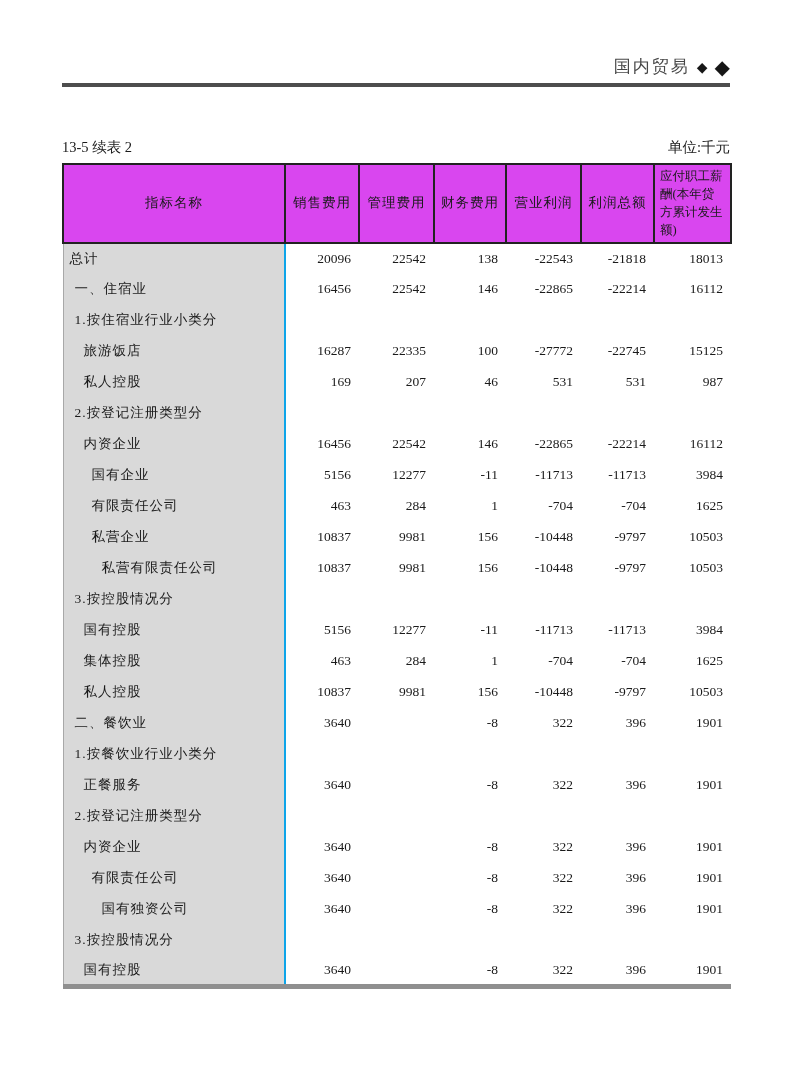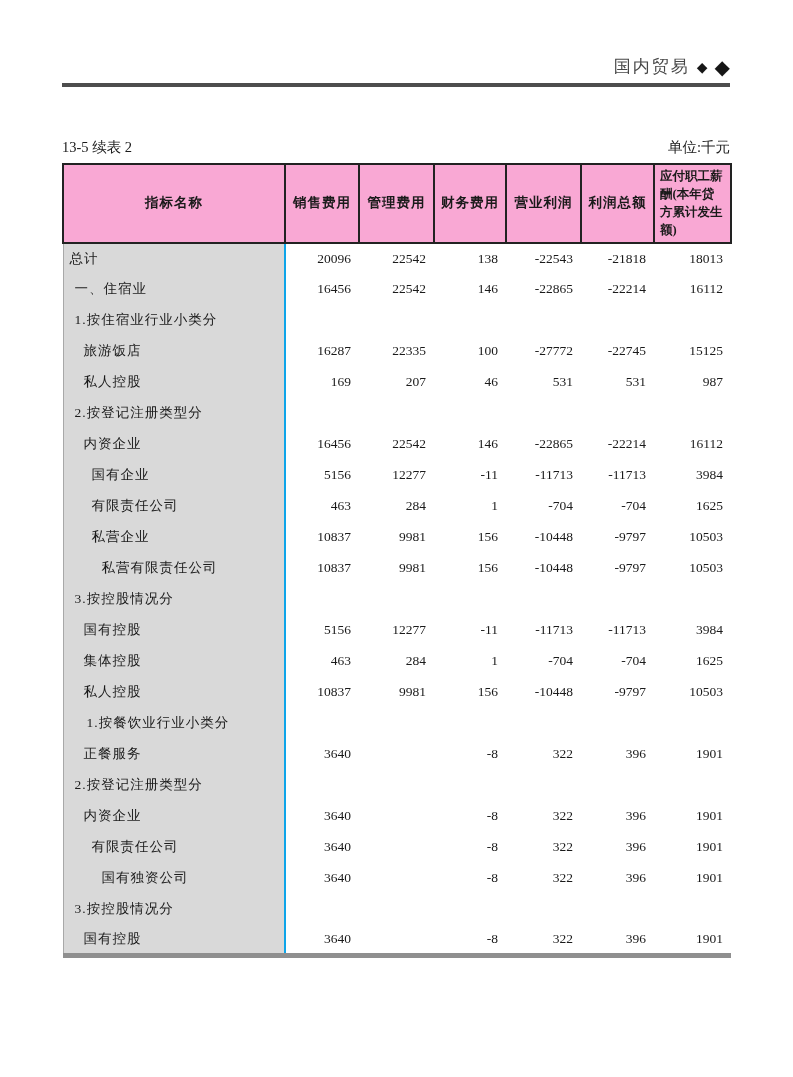--- a/index.html
+++ b/index.html
@@ -43,24 +43,24 @@
   }
   .stat-table col.c0 { width: 222px; }
   .stat-table col.c1 { width: 74px; }
   .stat-table col.c2 { width: 75px; }
   .stat-table col.c3 { width: 72px; }
   .stat-table col.c4 { width: 75px; }
   .stat-table col.c5 { width: 73px; }
   .stat-table col.c6 { width: 77px; }
 
   .stat-table thead th {
-    background: #f9a8d4;
+    background: #d946ef;
     border: 2px solid #222222;
     height: 67px;
-    font-weight: bold;
+    font-weight: normal;
     font-size: 13.5px;
     letter-spacing: 1px;
     text-align: center;
     vertical-align: middle;
     padding: 2px 3px;
   }
   .stat-table thead th.col-comp {
     font-size: 12.5px; line-height: 1.45; letter-spacing: 0;
     text-align: left; padding: 2px 5px;
   }
@@ -258,21 +258,30 @@
       <tr>
         <td class="label-cell" style="padding-left: 20px;">私人控股</td>
         <td class="num">10837</td>
         <td class="num">9981</td>
         <td class="num">156</td>
         <td class="num">-10448</td>
         <td class="num">-9797</td>
         <td class="num">10503</td>
       </tr>
       <tr>
-        <td class="label-cell" style="padding-left: 23px;">1.按餐饮业行业小类分</td>
+        <td class="label-cell" style="padding-left: 11px;">二、餐饮业</td>
+        <td class="num">3640</td>
+        <td class="num"></td>
+        <td class="num">-8</td>
+        <td class="num">322</td>
+        <td class="num">396</td>
+        <td class="num">1901</td>
+      </tr>
+      <tr>
+        <td class="label-cell" style="padding-left: 11px;">1.按餐饮业行业小类分</td>
         <td class="num"></td>
         <td class="num"></td>
         <td class="num"></td>
         <td class="num"></td>
         <td class="num"></td>
         <td class="num"></td>
       </tr>
       <tr>
         <td class="label-cell" style="padding-left: 20px;">正餐服务</td>
         <td class="num">3640</td>

